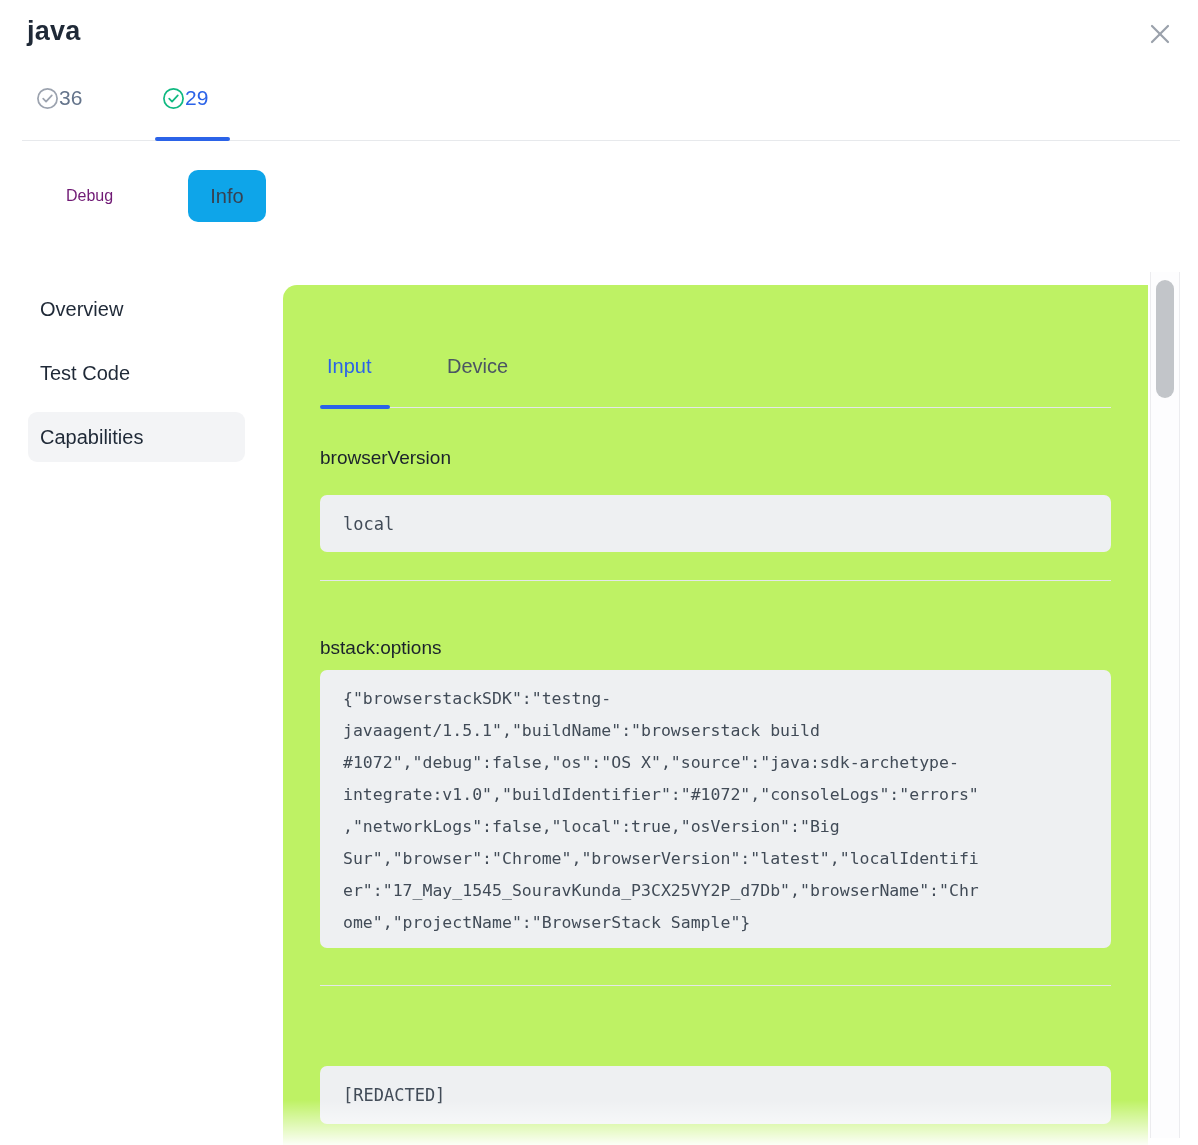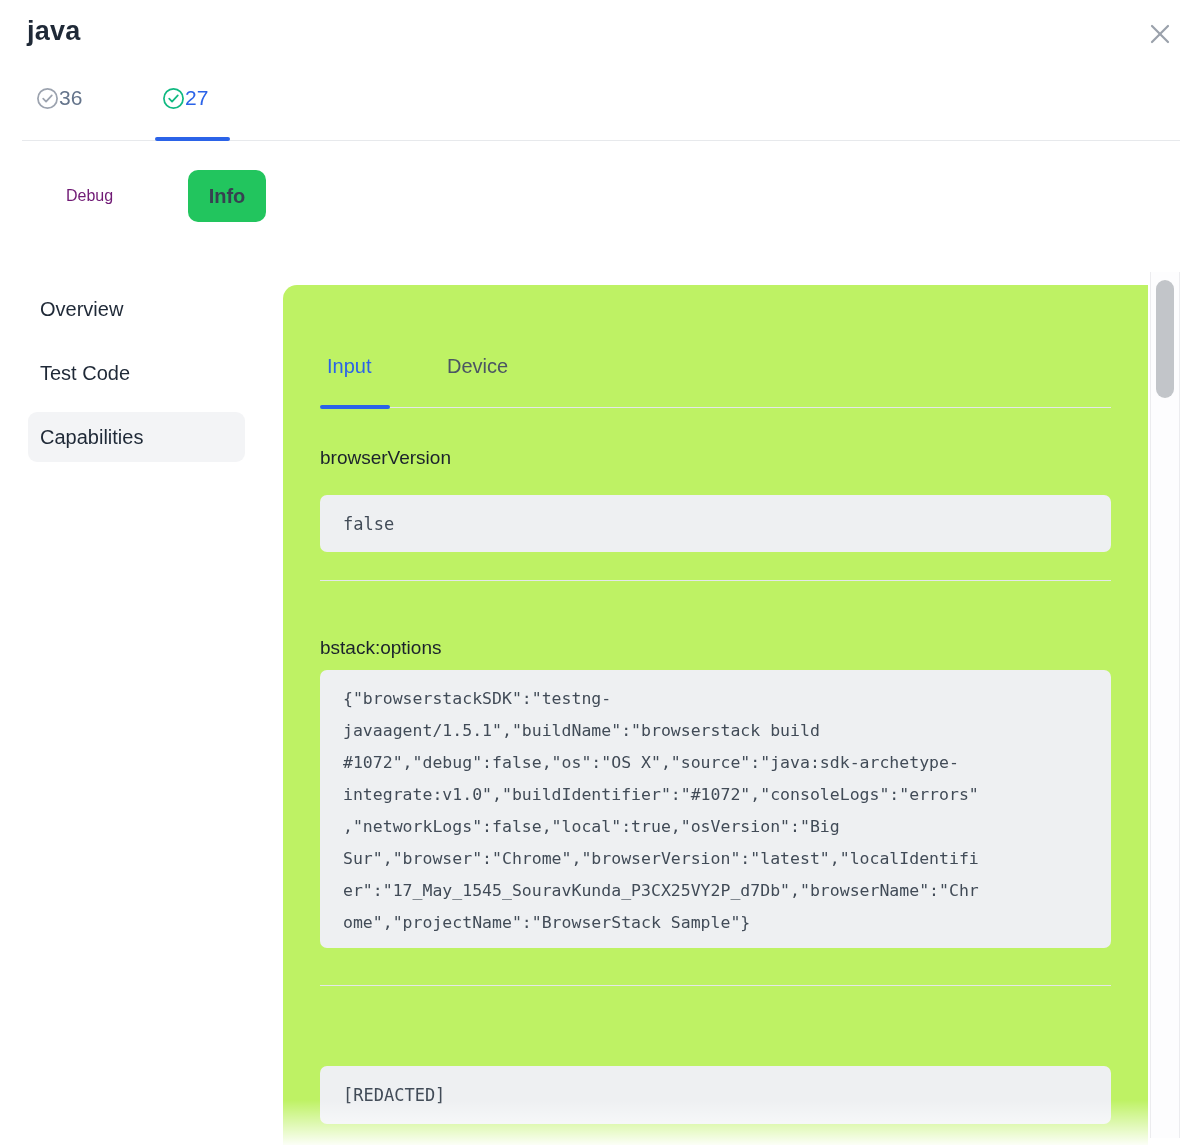--- a/index.html
+++ b/index.html
@@ -76,22 +76,22 @@
     font-family: inherit;
     margin-left: 22px;
   }
   .mode-info {
     position: absolute;
     left: 188px; top: 170px;
     width: 78px; height: 52px;
     display: flex; align-items: center; justify-content: center;
     font-size: 20px;
     color: #374151;
-    font-weight: 700;
-    background: #22c55e;
+    font-weight: 400;
+    background: #0ea5e9;
     border-radius: 10px;
     border: none;
     cursor: pointer;
     font-family: inherit;
   }
 
   
   .side-item {
     position: absolute;
     left: 28px;
@@ -232,21 +232,21 @@
     <span class="num">36</span>
   </div>
 
   <div class="session-tab tab-37 active">
     <span>
       <svg class="icon-svg" width="23" height="23" viewBox="0 0 24 24" fill="none">
         <circle cx="12" cy="12" r="10" stroke="#10b981" stroke-width="1.8"></circle>
         <path d="M7.5 12.2l3 3 6-6.4" stroke="#10b981" stroke-width="1.8" fill="none" stroke-linecap="round" stroke-linejoin="round"></path>
       </svg>
     </span>
-    <span class="num">27</span>
+    <span class="num">29</span>
   </div>
 
   <div class="header-divider"></div>
   <div class="session-tab-underline"></div>
 
   <button class="mode-debug">Debug</button>
   <button class="mode-info">Info</button>
 
   <button class="side-item side-overview">Overview</button>
   <button class="side-item side-testcode">Test Code</button>
@@ -254,21 +254,21 @@
 
   <div class="panel">
 
     <button class="panel-tab input">Input</button>
     <button class="panel-tab device">Device</button>
     <div class="panel-tabs-divider"></div>
     <div class="panel-tab-underline"></div>
 
     <div class="section-heading h-browser-version">browserVersion</div>
     <div class="value-box box-browser-version">
-      <span>false</span>
+      <span>local</span>
     </div>
 
     <div class="section-divider d-1"></div>
 
     <div class="section-heading h-bstack-options">bstack:options</div>
     <div class="value-box box-bstack-options">
       <div class="code-line">{"browserstackSDK":"testng-</div>
       <div class="code-line">javaagent/1.5.1","buildName":"browserstack build</div>
       <div class="code-line">#1072","debug":false,"os":"OS X","source":"java:sdk-archetype-</div>
       <div class="code-line">integrate:v1.0","buildIdentifier":"#1072","consoleLogs":"errors"</div>

